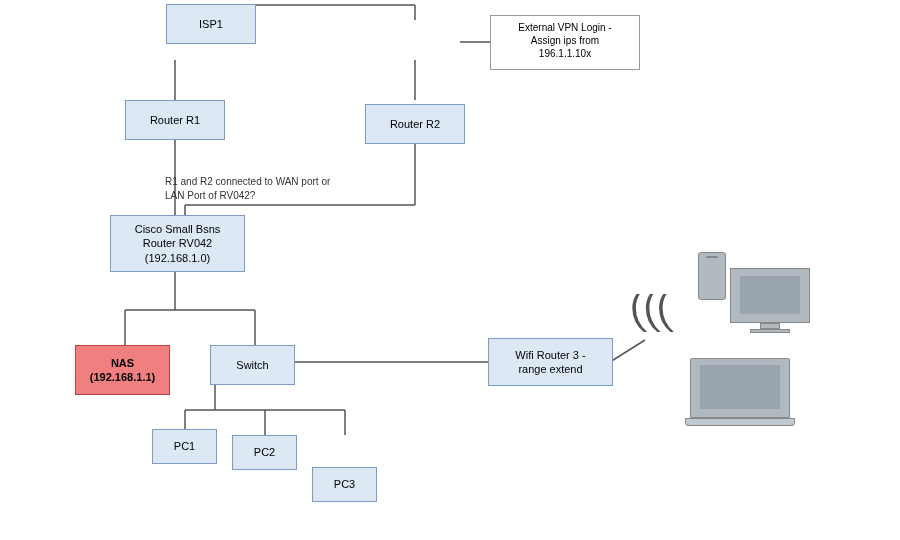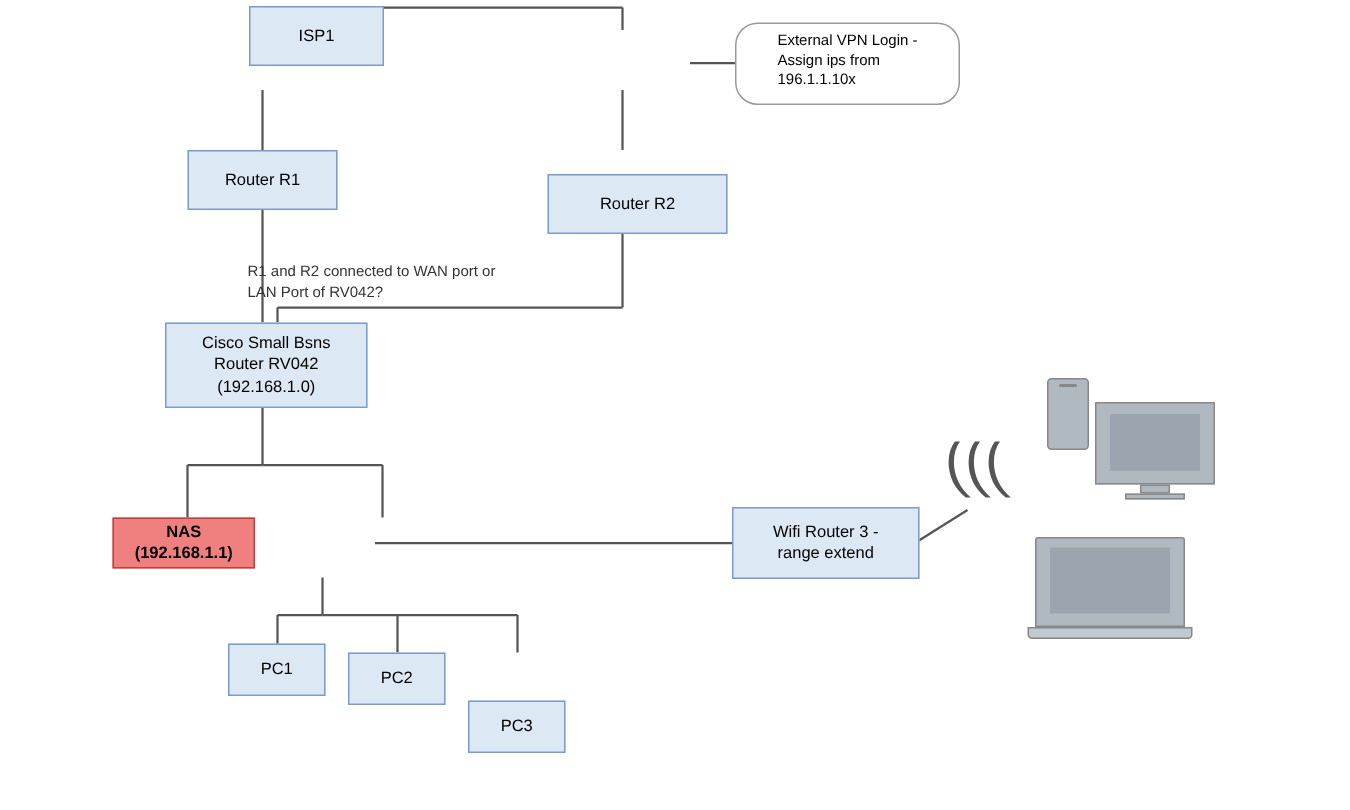--- a/index.html
+++ b/index.html
@@ -30,24 +30,23 @@
       line-height: 1.3;
     }
     .box.nas {
       background: #f08080;
       border-color: #c04040;
       font-weight: bold;
     }
     .box.note {
       background: #fff;
       border-color: #999;
-      text-align: left;
+      text-align: center;
       align-items: flex-start;
       font-size: 10px;
-      border-radius: 15px;
     }
     svg.lines {
       position: absolute;
       top: 0; left: 0;
       width: 900px;
       height: 540px;
       pointer-events: none;
     }
     svg.lines line, svg.lines path {
       stroke: #555;
@@ -105,40 +104,43 @@
   <div class="box note" style="left:490px;top:15px;width:150px;height:55px;padding:5px;">
     <span style="white-space:pre-line;">External VPN Login -
 Assign ips from
 196.1.1.10x</span>
   </div>
 
   <div class="box" style="left:125px;top:100px;width:100px;height:40px;">
     <span>Router R1</span>
   </div>
 
-  <div class="box" style="left:365px;top:116px;width:120px;height:40px;">
+  <div class="box" style="left:365px;top:104px;width:100px;height:40px;">
     <span>Router R2</span>
   </div>
 
   <div style="position:absolute;left:165px;top:175px;width:255px;font-size:10px;color:#333;line-height:1.4;">
     <span style="white-space:pre-line;">R1 and R2 connected to WAN port or
 LAN Port of RV042?</span>
   </div>
 
   <div class="box" style="left:110px;top:215px;width:135px;height:57px;">
     <span style="white-space:pre-line;">Cisco Small Bsns
 Router RV042
 (192.168.1.0)</span>
   </div>
 
-  <div class="box nas" style="left:75px;top:345px;width:95px;height:34px;">
+  <div class="box nas" style="left:75px;top:345px;width:95px;height:50px;">
     <span style="white-space:pre-line;">NAS
 (192.168.1.1)</span>
   </div>
 
+  <div class="box" style="left:210px;top:345px;width:85px;height:40px;">
+    <span>Switch</span>
+  </div>
 
   <div class="box" style="left:152px;top:429px;width:65px;height:35px;">
     <span>PC1</span>
   </div>
 
   <div class="box" style="left:232px;top:435px;width:65px;height:35px;">
     <span>PC2</span>
   </div>
 
   <div class="box" style="left:312px;top:435px;width:65px;height:35px;margin-top:32px;">

